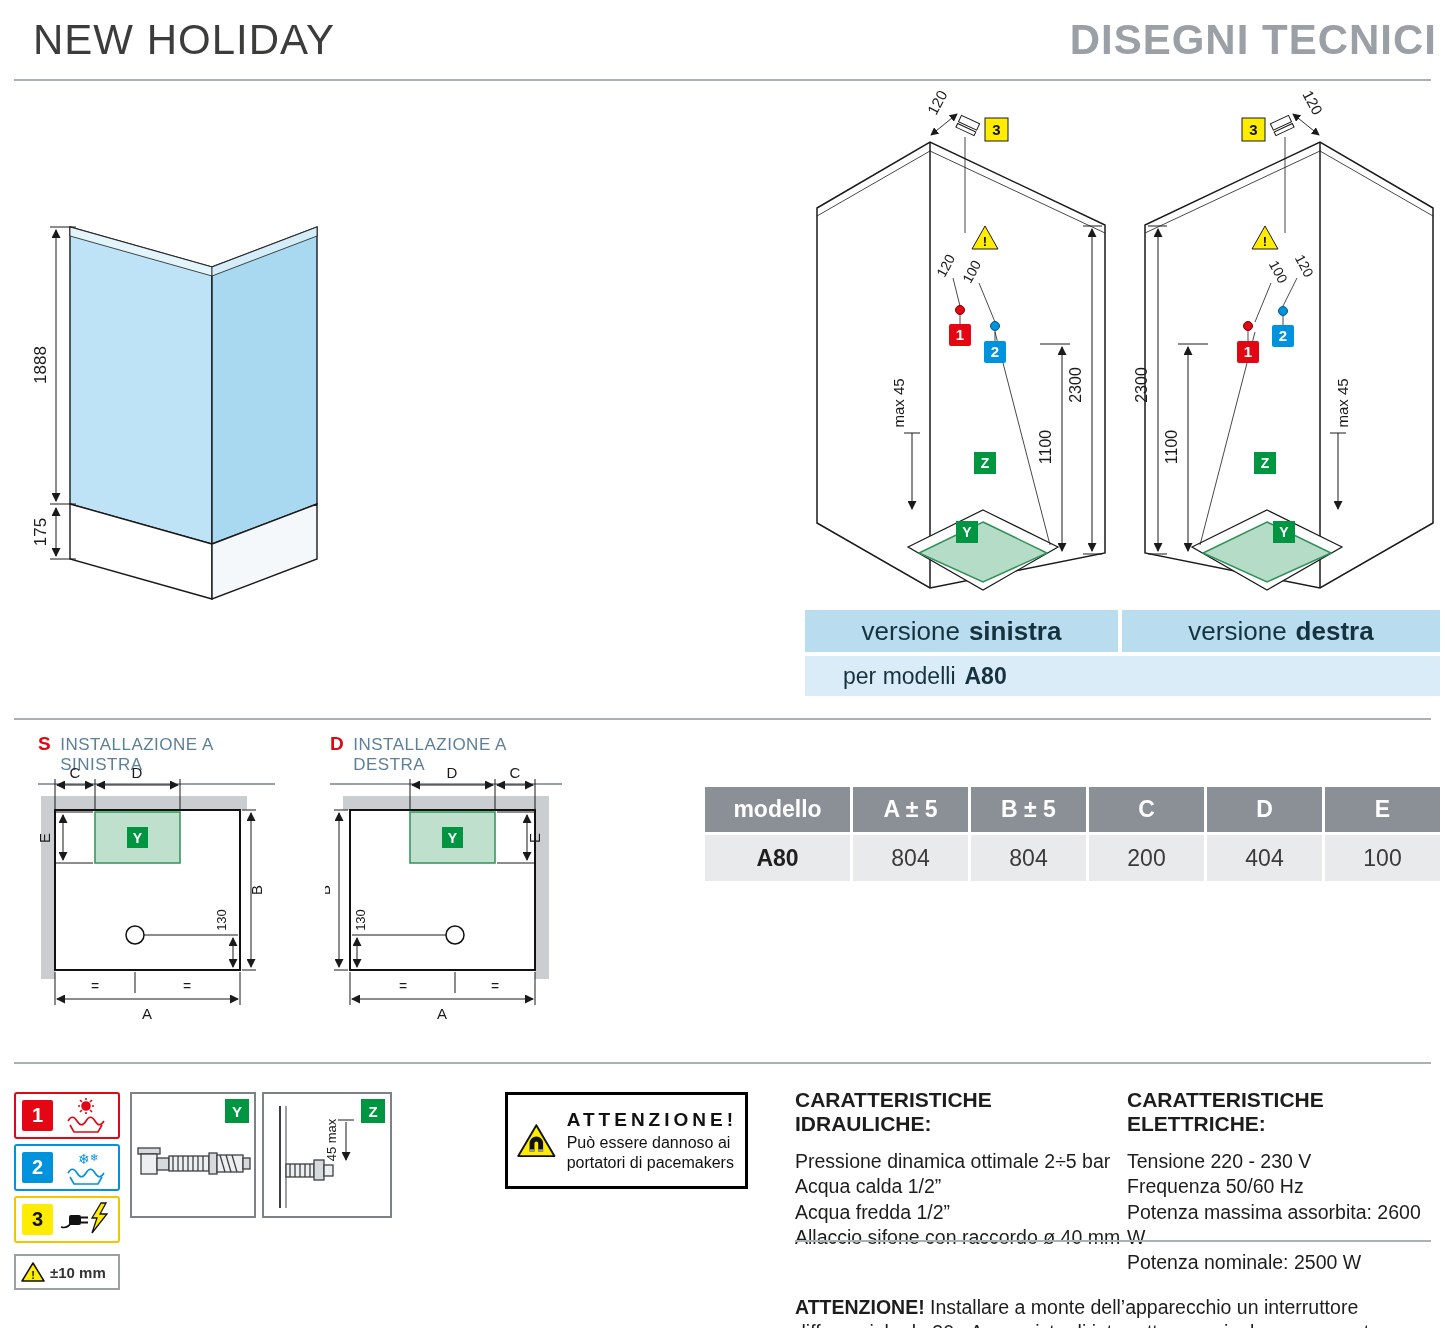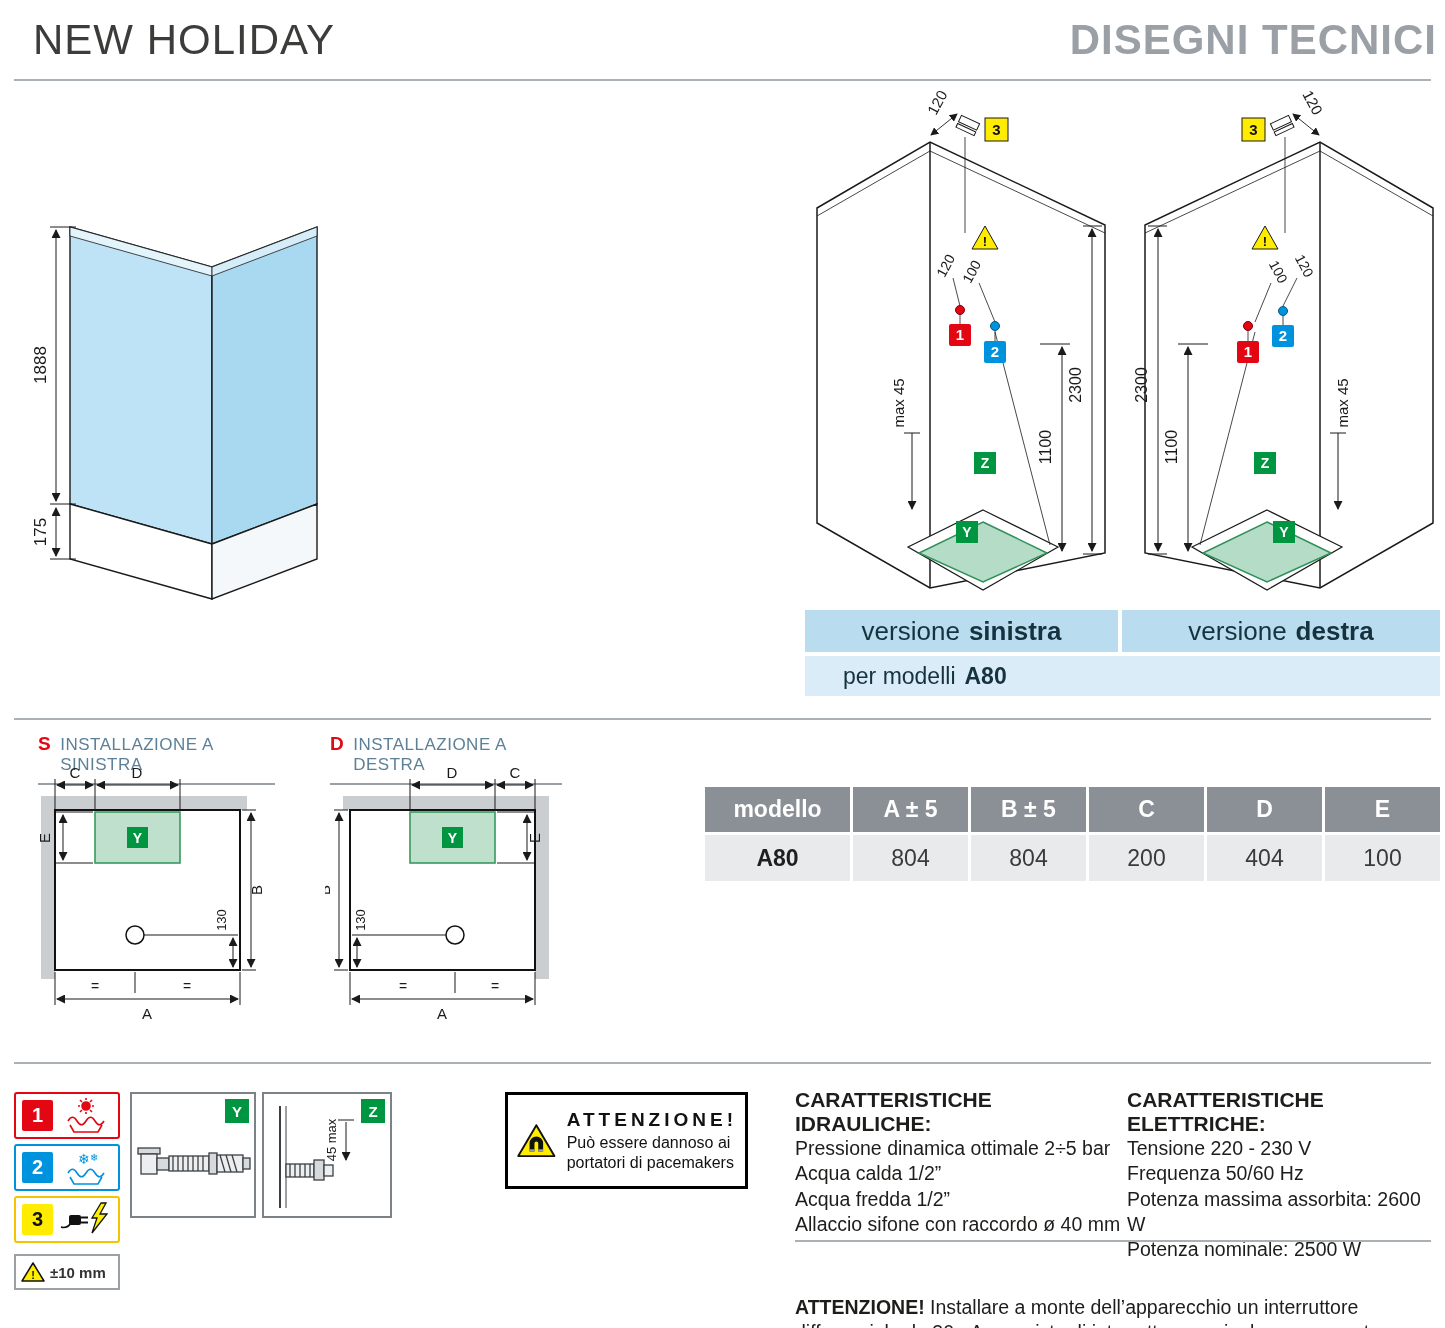--- a/index.html
+++ b/index.html
@@ -39,21 +39,21 @@
   .pipe-box { position:absolute; border:2px solid #7d8286; background:#fff; }
   .corner-label { position:absolute; top:5px; right:5px; width:24px; height:24px; background:#009540;
           color:#fff; font-weight:700; font-size:15px; display:flex; align-items:center; justify-content:center; }
 
   .attention-box { position:absolute; left:505px; top:1092px; width:243px; height:97px; border:3px solid #000;
           display:flex; align-items:center; gap:10px; padding:6px 8px; background:#fff; }
   .attention-title { font-size:19px; font-weight:700; letter-spacing:4px; color:#111; margin-bottom:2px; }
   .attention-text { font-size:16px; color:#111; line-height:1.2; }
 
   .char-block { position:absolute; color:#1d1d1b; }
-  .char-block h3 { font-size:21px; font-weight:700; margin-bottom:0; }
+  .char-block h3 { font-size:21px; font-weight:700; margin-bottom:13px; }
   .char-block div { font-size:19.5px; line-height:1.3; }
 
   .bottom-warning { font-size:19.5px; line-height:1.3; color:#1d1d1b; }
   .bottom-warning b { font-weight:700; }
 
   svg text { font-family:"Liberation Sans", sans-serif; }
 </style>
 </head>
 <body>
 

